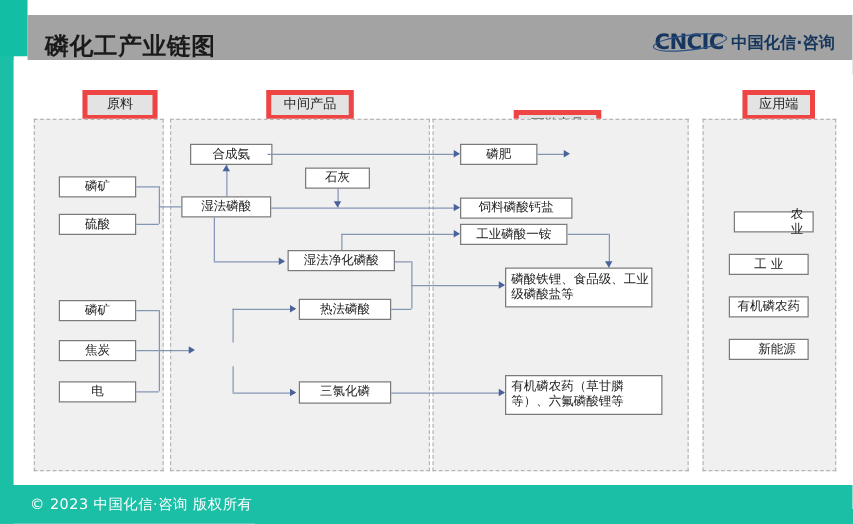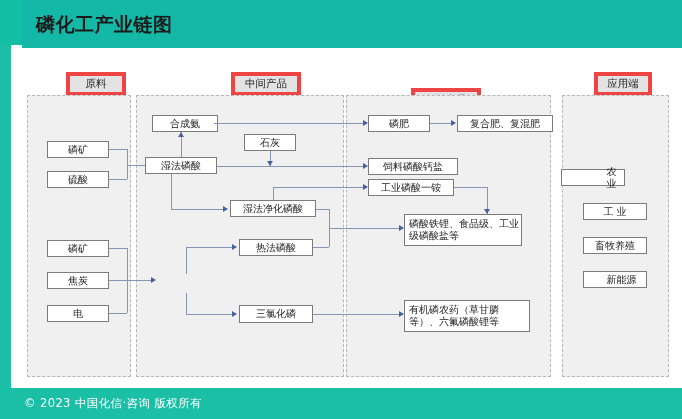--- a/index.html
+++ b/index.html
@@ -10,21 +10,21 @@
     overflow:hidden;
     position:relative;
   }
   #page{position:absolute;inset:0;background:#ffffff;}
 
   
   .edge-strip{position:absolute;left:0;top:0;width:11px;height:419px;background:#1bbfa6;}
   .edge-accent{position:absolute;left:0;top:0;width:22px;height:45px;background:#13bfa4;}
 
   
-  .header{position:absolute;left:22px;top:0;right:0;height:48px;background:#14b8a6;}
+  .header{position:absolute;left:22px;top:12px;right:0;height:48px;background:#a3a3a3;}
   .page-title{
     position:absolute;left:14px;top:12px;
     font-size:19px;font-weight:bold;color:#1a1a1a;letter-spacing:0.5px;
     font-family:"DejaVu Sans",sans-serif;
   }
   .brand{position:absolute;right:14px;top:12px;display:flex;align-items:center;gap:6px;}
   .brand-mark{
     font-size:17px;font-weight:bold;color:#17365d;letter-spacing:-0.5px;
     font-family:"DejaVu Sans",sans-serif;position:relative;
   }
@@ -76,26 +76,30 @@
 </head>
 <body>
 
 <div id="page">
 
   <div class="edge-strip"></div>
   <div class="edge-accent"></div>
 
   <div class="header">
     <div class="page-title">磷化工产业链图</div>
+    <div class="brand">
+      <span class="brand-mark">CNCIC</span>
+      <span class="brand-cn">中国化信·咨询</span>
+    </div>
   </div>
 
   <div class="canvas">
 
     <div class="col-head" style="left:55px;top:24px;width:52px;">原料</div>
-    <div class="col-head" style="left:220px;top:24px;width:62px;">中间产品</div>
+    <div class="col-head" style="left:202px;top:24px;width:62px;">中间产品</div>
     <div class="col-head" style="left:400px;top:24px;width:62px;margin-top:16px;">下游产品</div>
     <div class="col-head" style="left:583px;top:24px;width:50px;">应用端</div>
 
     <div class="lane" style="left:16px;top:47px;width:102px;height:280px;"></div>
     <div class="lane" style="left:125px;top:47px;width:206px;height:280px;"></div>
     <div class="lane" style="left:335px;top:47px;width:203px;height:280px;"></div>
     <div class="lane" style="left:551px;top:47px;width:105px;height:280px;"></div>
 
     <div class="node" style="left:36px;top:93px;width:62px;height:17px;">磷矿</div>
     <div class="node" style="left:36px;top:123px;width:62px;height:17px;">硫酸</div>
@@ -154,36 +158,35 @@
     <div class="h-line" style="left:305px;top:161px;width:13px;"></div>
     <div class="h-line" style="left:302px;top:199px;width:16px;"></div>
     <div class="v-line" style="left:318px;top:161px;height:38px;"></div>
     <div class="h-line" style="left:318px;top:180px;width:74px;"></div>
     <div class="arrow-r" style="left:388px;top:176.7px;"></div>
 
     <div class="h-line" style="left:302px;top:266px;width:90px;"></div>
     <div class="arrow-r" style="left:388px;top:262.7px;"></div>
 
     <div class="node" style="left:357px;top:67px;width:62px;height:17px;">磷肥</div>
-    <div class="node" style="left:446px;top:67px;width:96px;height:17px;">复合肥、复混肥</div>
     <div class="node" style="left:357px;top:131px;width:86px;height:17px;">工业磷酸一铵</div>
     <div class="node" style="left:357px;top:110px;width:90px;height:17px;">饲料磷酸钙盐</div>
     <div class="node wide-text" style="left:393px;top:166px;width:118px;height:32px;">磷酸铁锂、食品级、工业级磷酸盐等</div>
     <div class="node wide-text" style="left:393px;top:252px;width:126px;height:32px;">有机磷农药（草甘膦等）、六氟磷酸锂等</div>
 
     <div class="h-line" style="left:419px;top:75px;width:23px;"></div>
     <div class="arrow-r" style="left:440px;top:71.7px;"></div>
 
     <div class="h-line" style="left:443px;top:139px;width:33px;"></div>
     <div class="v-line" style="left:476px;top:139px;height:27px;"></div>
     <div class="arrow-d" style="left:472.8px;top:161px;"></div>
 
-    <div class="node" style="left:550px;top:121px;width:64px;height:17px;padding-left:39px;">农 业</div>
+    <div class="node" style="left:576px;top:121px;width:64px;height:17px;padding-left:39px;">农 业</div>
     <div class="node" style="left:572px;top:155px;width:64px;height:17px;">工 业</div>
-    <div class="node" style="left:572px;top:189px;width:64px;height:17px;">畜牧养殖</div>
+    <div class="node" style="left:572px;top:189px;width:64px;height:17px;">有机磷农药</div>
     <div class="node" style="left:572px;top:223px;width:64px;height:17px;padding-left:15px;">新能源</div>
 
   </div>
 
   <div class="footer">
     <span class="footer-text">© 2023 中国化信·咨询 版权所有</span>
   </div>
 
 </div>
 

